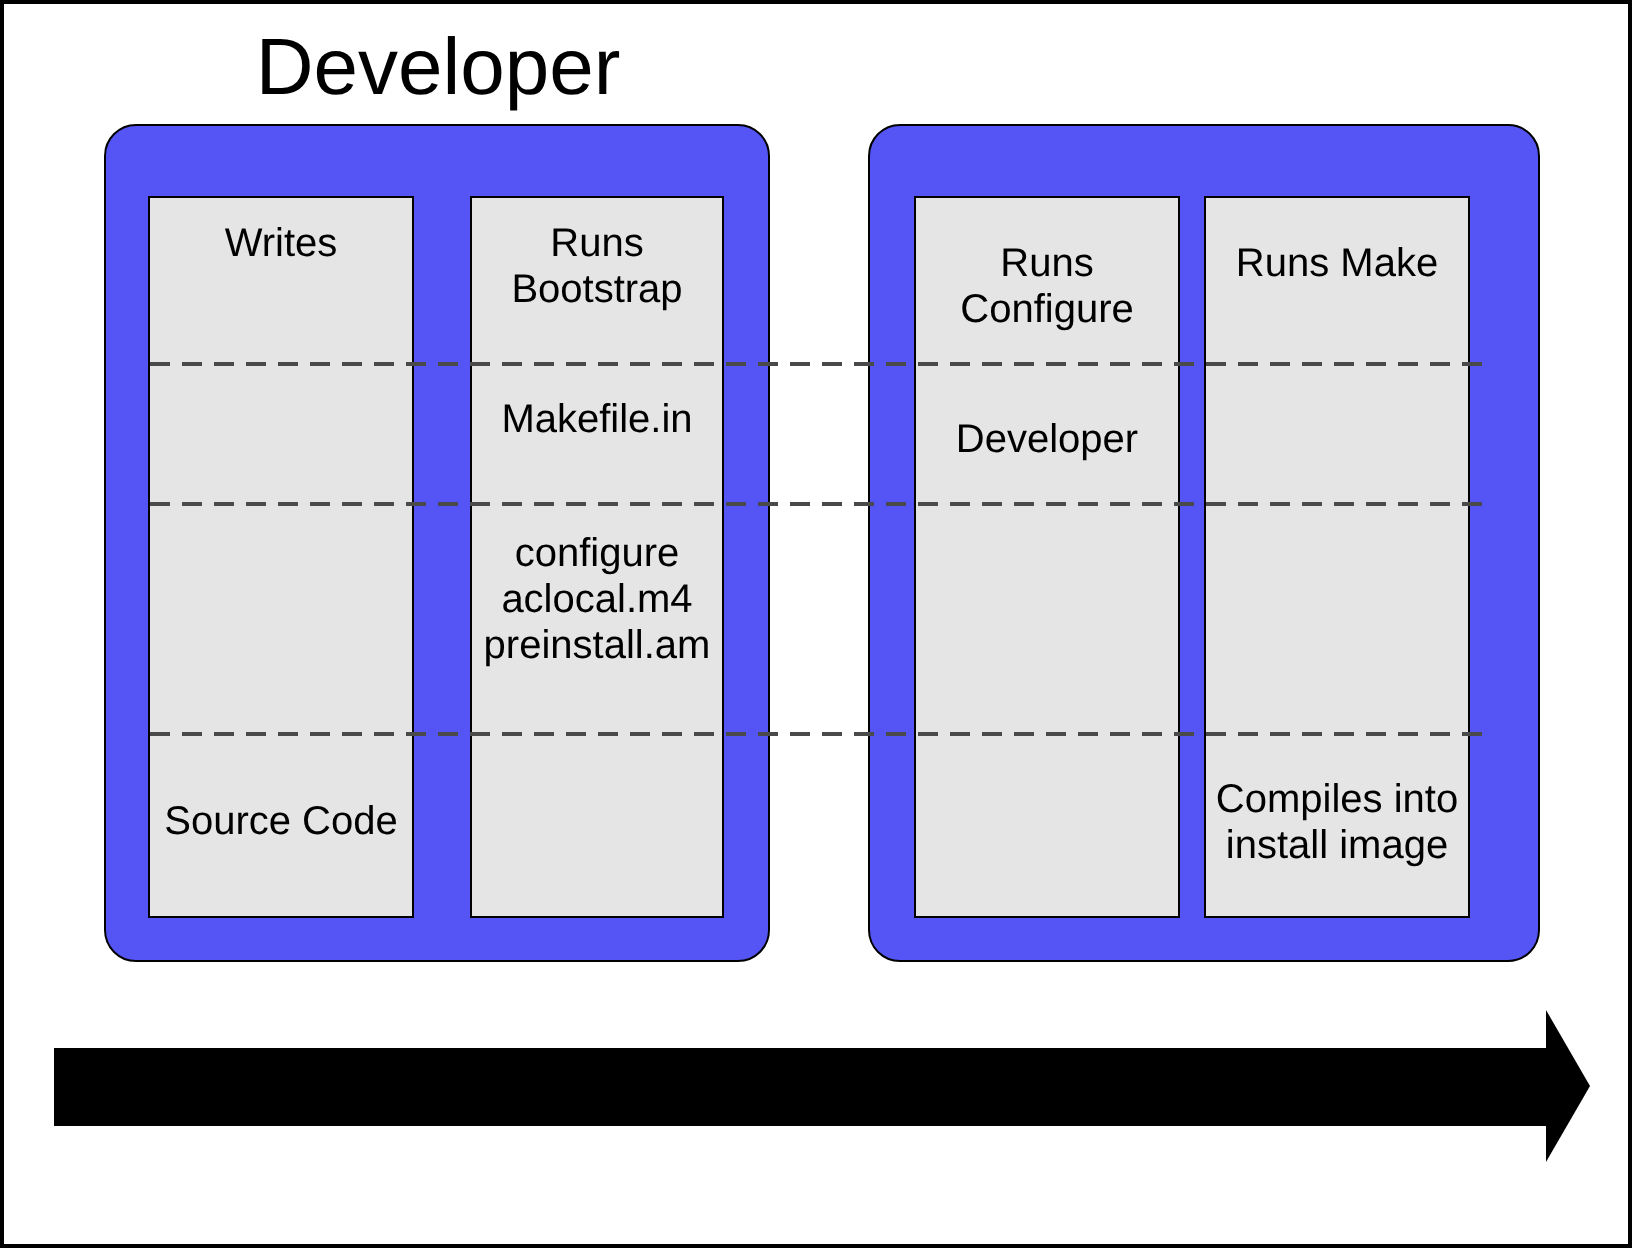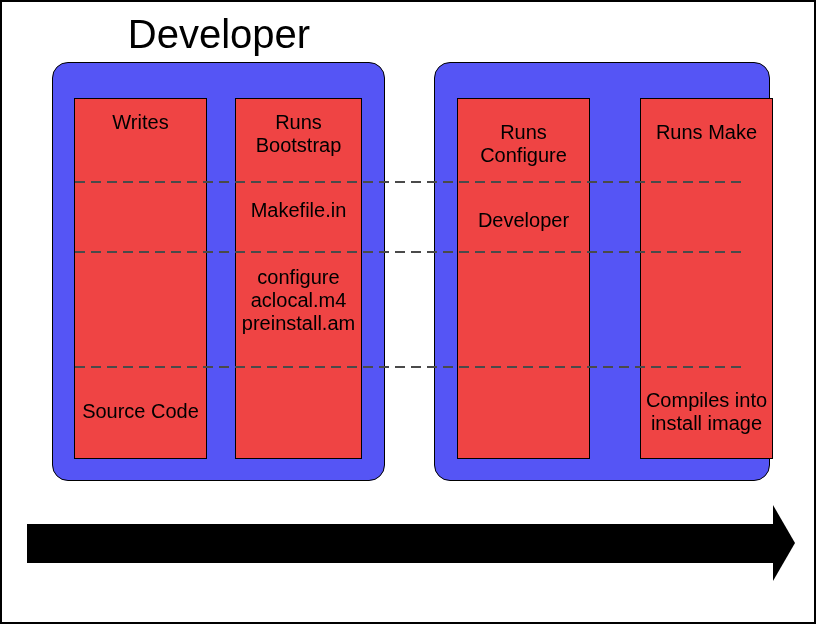--- a/index.html
+++ b/index.html
@@ -34,28 +34,28 @@
     border: 1.5px solid #000000;
     border-radius: 16px;
   }
   .box-dev { left: 50px; width: 333px; }
   .box-user { left: 432px; width: 336px; }
   .col {
     position: absolute;
     top: 96px;
     height: 361px;
     box-sizing: border-box;
-    background: #ef4444;
+    background: #e5e5e5;
     border: 1px solid #000000;
     z-index: 2;
   }
   .col1 { left: 72px;  width: 133px; }
   .col2 { left: 233px; width: 127px; }
   .col3 { left: 455px; width: 133px; }
-  .col4 { left: 638px; width: 133px; }
+  .col4 { left: 600px; width: 133px; }
   .cell {
     position: absolute;
     left: 0;
     width: 100%;
     text-align: center;
     font-size: 20px;
     line-height: 23px;
     white-space: pre-line;
   }
   .dash {

